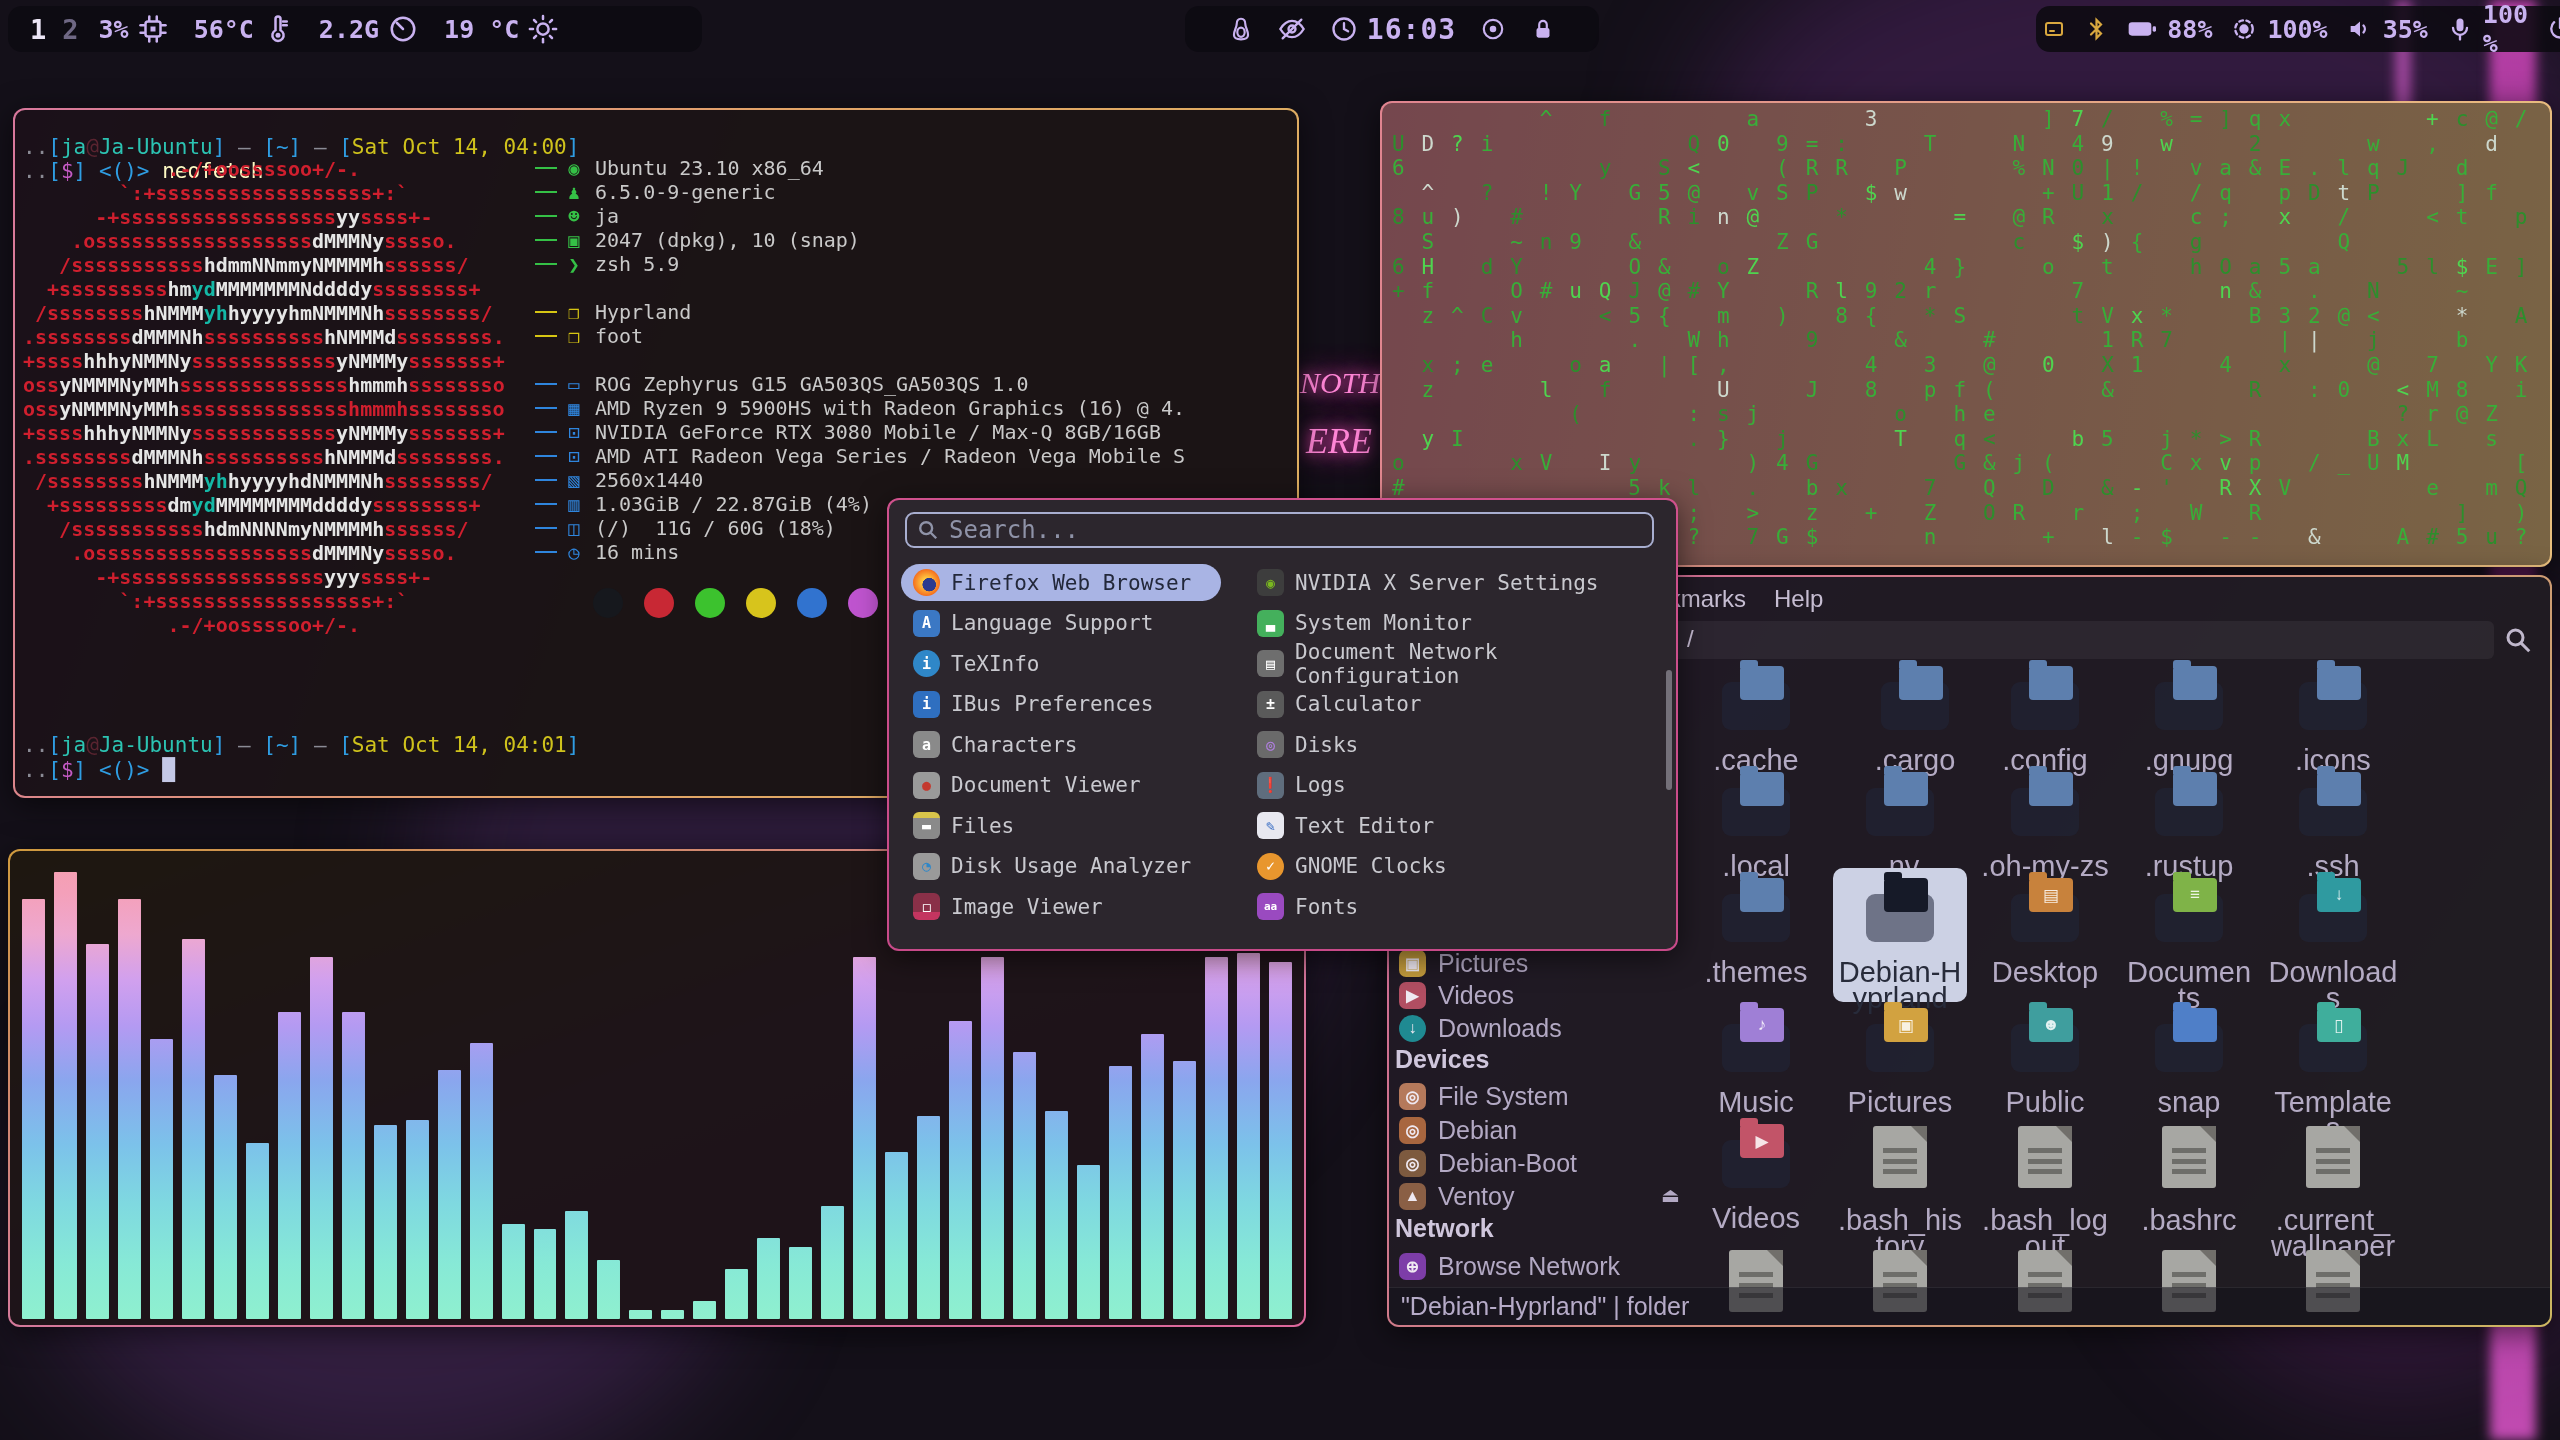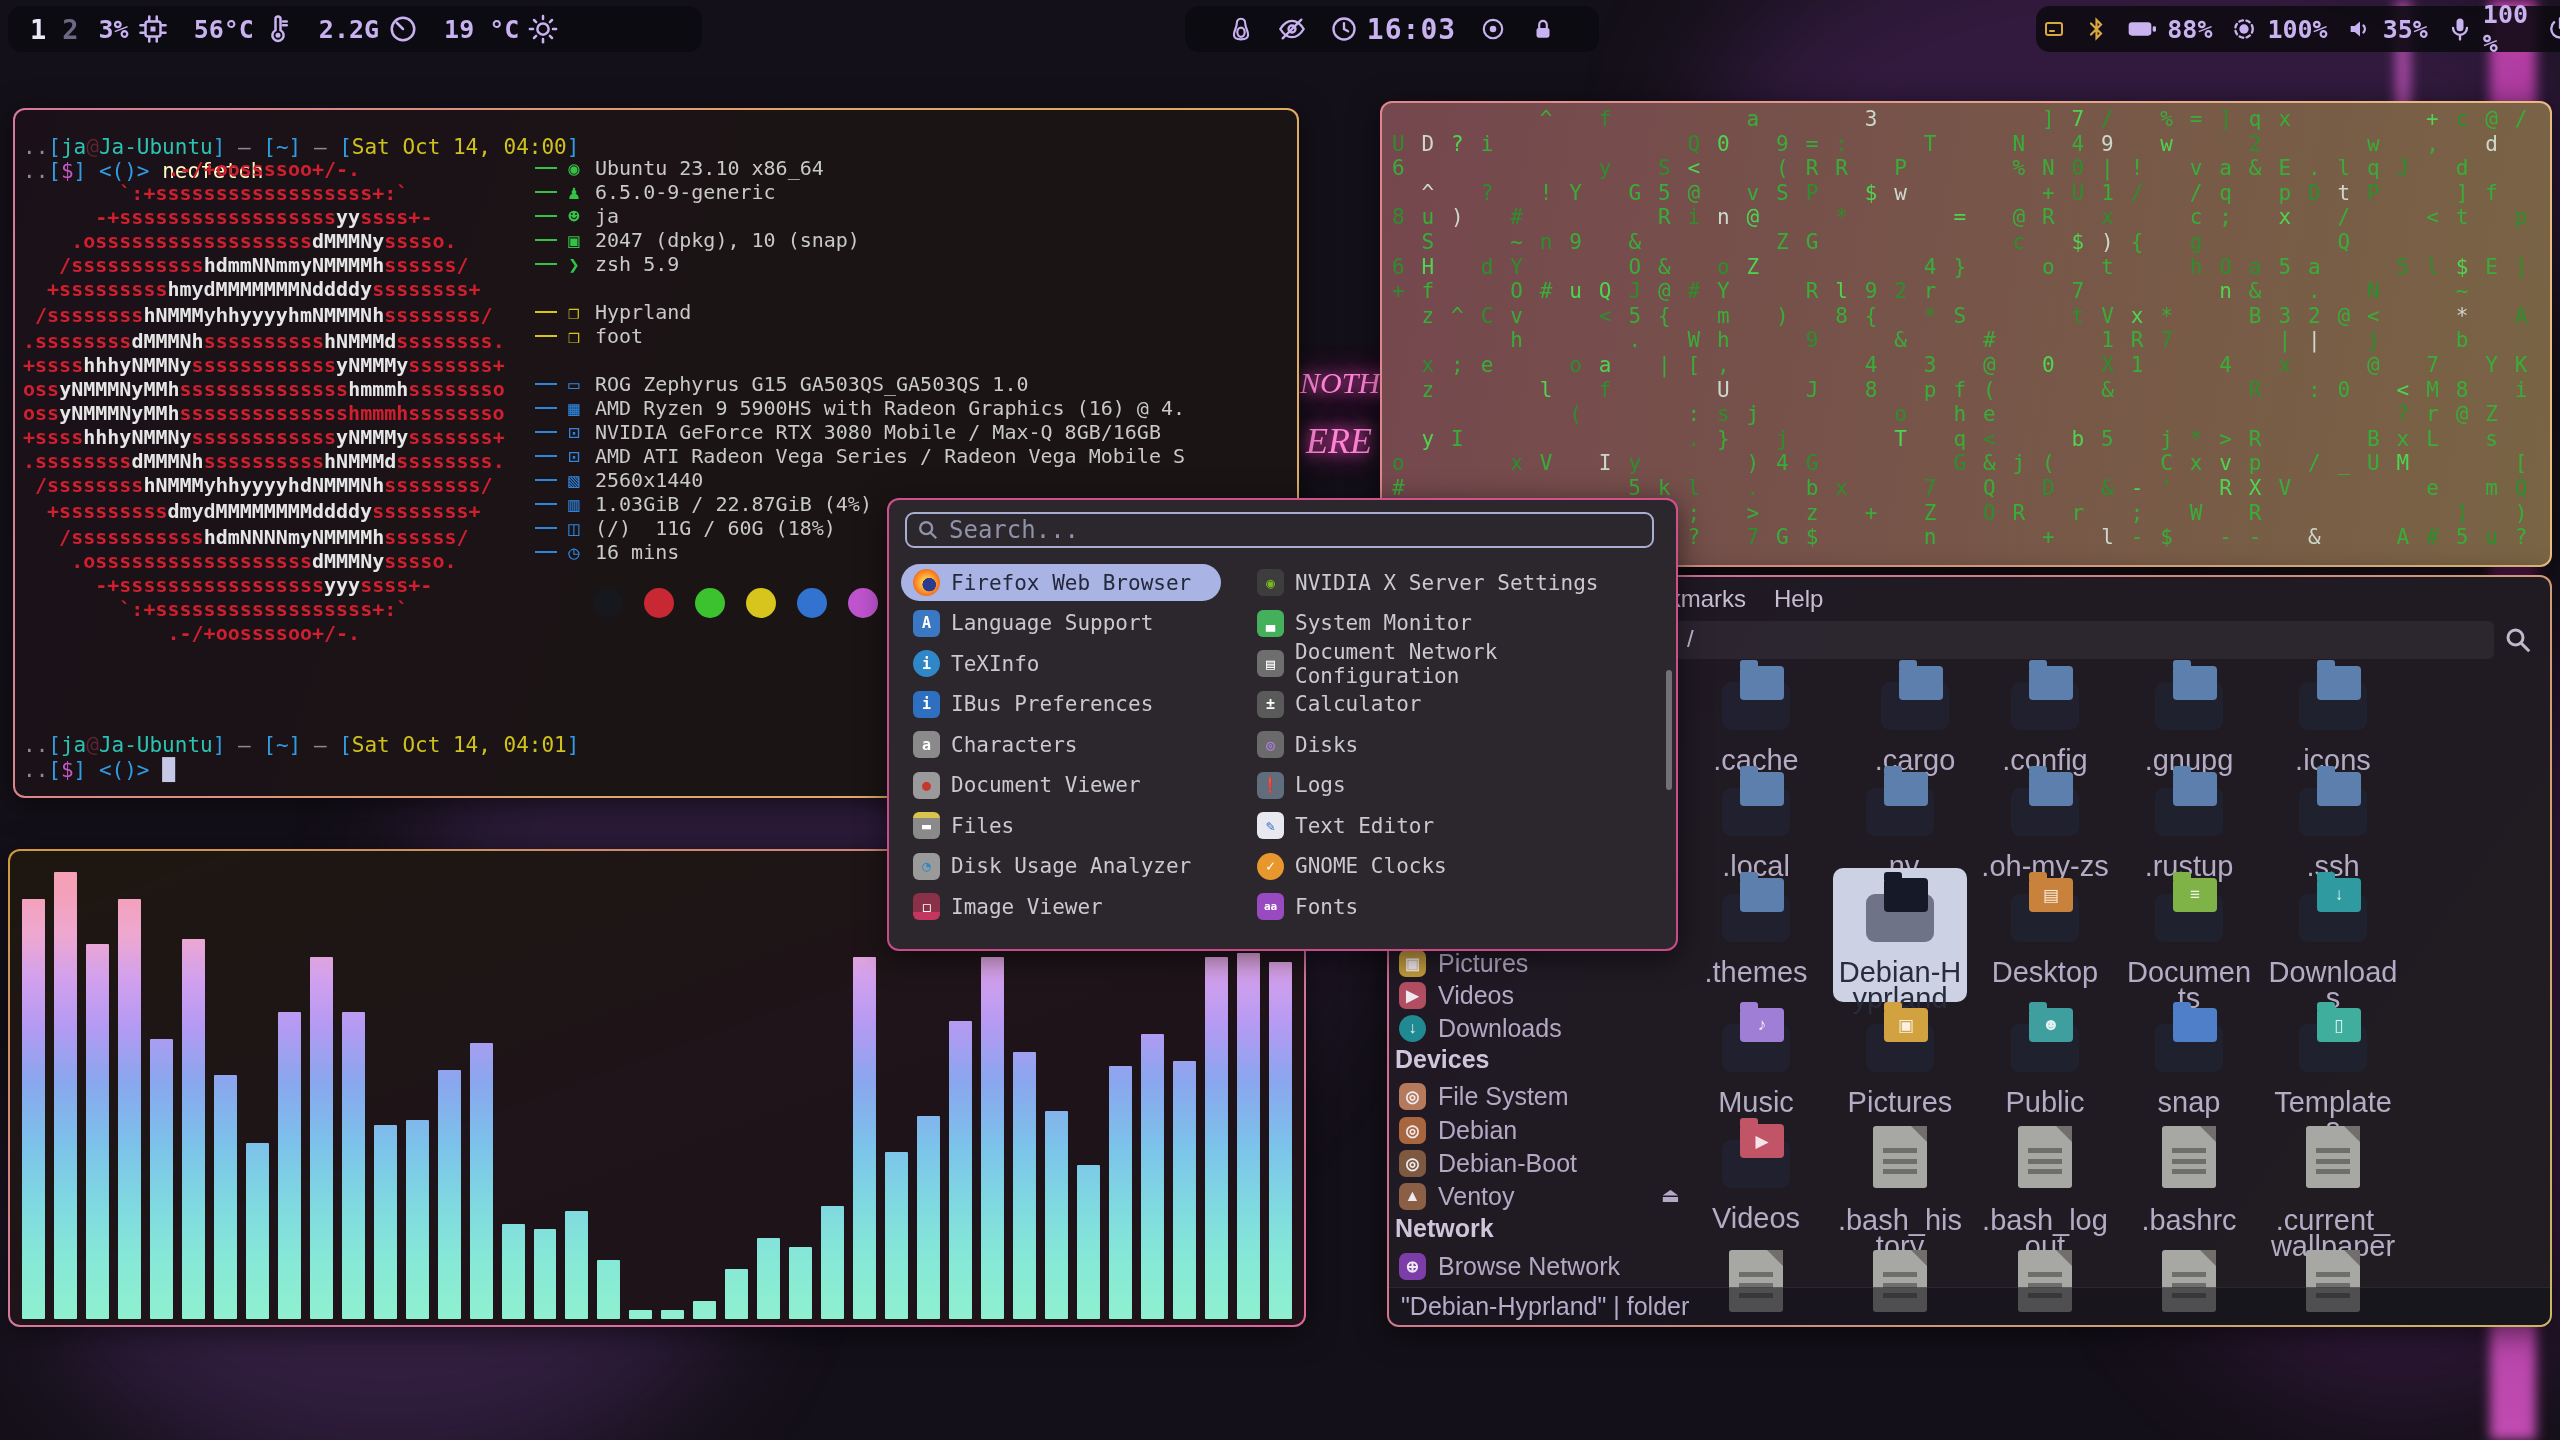--- a/index.html
+++ b/index.html
@@ -26,21 +26,21 @@
 
   
   #term{left:13px;top:108px;width:1282px;height:686px;background:linear-gradient(110deg,#d8779c,#e3a468,#ddb05f);}
   #term .win-in{background:rgba(12,9,15,.93);font-family:"DejaVu Sans Mono",monospace;}
   .tline{position:absolute;left:8px;white-space:pre;font-size:21px;line-height:24px;margin-top:20px;}
   .c-dim{color:#8b8b95;} .c-blue{color:#2f9de2;} .c-teal{color:#2cc3b2;} .c-dk{color:#5a2430;}
   .c-yel{color:#cfc21c;} .c-mag{color:#c45ac4;} .c-grn{color:#fef9c3;} .c-plain{color:#cfcfcf;}
   .c-cursor{color:#c4c8e6;}
   #ascii{position:absolute;left:8px;top:47px;}
   #ascii div{white-space:pre;font-size:20px;line-height:24px;font-weight:bold;}
-  .a-r{color:#d01f2e;} .a-w{color:#e6e6e6;} .a-y{color:#e5e5e5;font-family:Liberation Mono, monospace;}
+  .a-r{color:#d01f2e;} .a-w{color:#e6e6e6;} .a-y{color:#14b8a6;}
   #nfo{position:absolute;left:520px;top:46px;}
   #nfo .row{height:24px;display:flex;align-items:center;font-size:20px;color:#c9c9c9;white-space:pre;}
   #nfo .dash{width:22px;border-top:2px solid;margin-right:4px;}
   #nfo .ig{width:26px;text-align:center;margin-right:8px;font-size:19px;}
   #pal{position:absolute;left:578px;top:478px;display:flex;gap:21px;}
   #pal span{width:30px;height:30px;border-radius:50%;display:inline-block;}
 
   
   #matrix{left:1380px;top:101px;width:1168px;height:462px;background:linear-gradient(100deg,#e08490,#e9bf7d);}
   #matrix .win-in{background:rgba(9,9,12,.5);}

